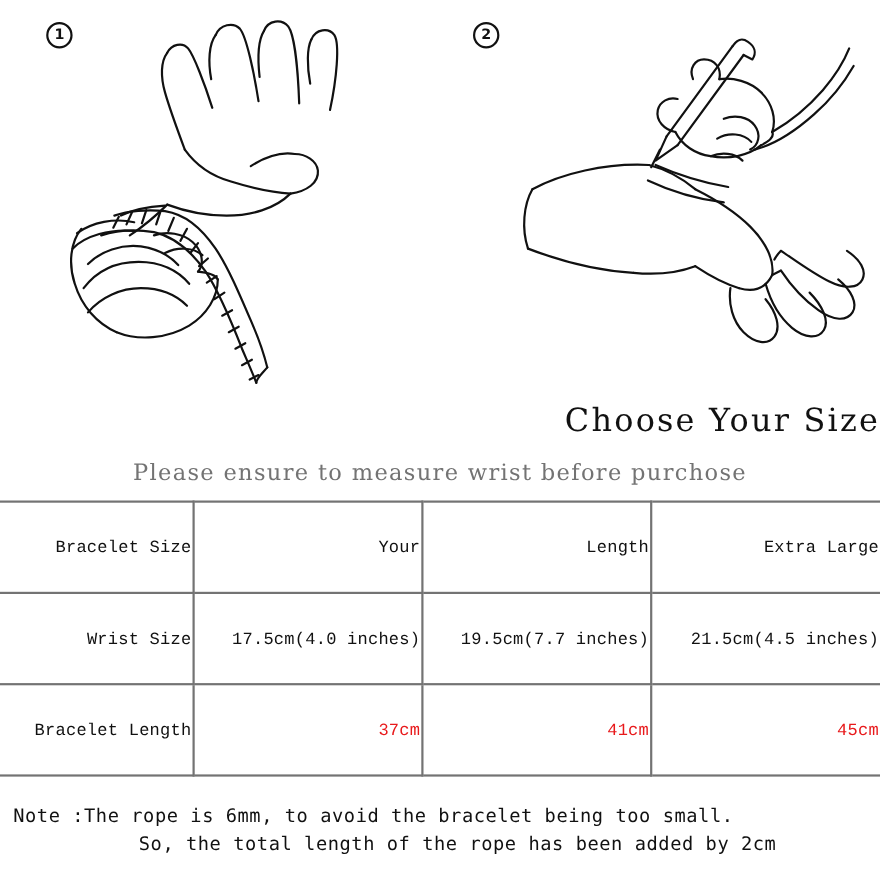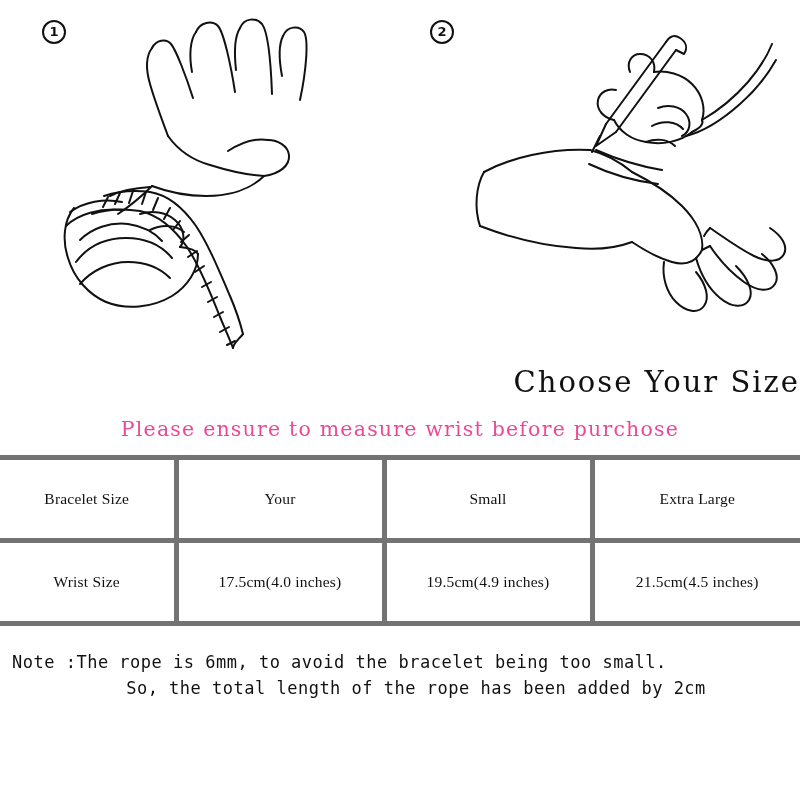--- a/index.html
+++ b/index.html
@@ -62,35 +62,35 @@
     margin-top: 10px;
     color: #111;
   }
   .subtitle {
     text-align: center;
     font-family: "DejaVu Serif", serif;
     font-size: 20.5px;
     letter-spacing: 1.2px;
     margin-top: 18px;
     margin-bottom: 14px;
-    color: #ec4899;
+    color: #737373;
   }
 
   
   table.size-table {
     border-collapse: collapse;
     width: 800px;
     table-layout: fixed;
   }
   table.size-table td {
-    border: 5px solid #737373;
+    border: 2px solid #737373;
     height: 83px;
-    text-align: center;
+    text-align: right;
     vertical-align: middle;
-    font-family: Liberation Serif, serif;
+    font-family: Liberation Mono, monospace;
     font-size: 15.5px;
     color: #111;
     letter-spacing: 0.2px;
   }
   table.size-table td.col-head {
     width: 176px;
     font-size: 15.5px;
   }
   table.size-table td.cell-red {
     color: #e8191b;
@@ -232,28 +232,34 @@
   </div>
 
   <div class="title">Choose Your Size</div>
   <div class="subtitle">Please ensure to measure wrist before purchose</div>
 
   <table class="size-table">
     <tbody>
       <tr>
         <td class="col-head">Bracelet Size</td>
         <td>Your</td>
-        <td>Small</td>
+        <td>Length</td>
         <td>Extra Large</td>
       </tr>
       <tr>
         <td class="col-head">Wrist Size</td>
         <td>17.5cm(4.0 inches)</td>
-        <td>19.5cm(4.9 inches)</td>
+        <td>19.5cm(7.7 inches)</td>
         <td>21.5cm(4.5 inches)</td>
+      </tr>
+      <tr>
+        <td class="col-head">Bracelet Length</td>
+        <td class="cell-red">37cm</td>
+        <td class="cell-red">41cm</td>
+        <td class="cell-red">45cm</td>
       </tr>
     </tbody>
   </table>
 
   <div class="note">
     <div class="line1">Note :The rope is 6mm, to avoid the bracelet being too small.</div>
     <div class="line2">So, the total length of the rope has been added by 2cm</div>
   </div>
 
 </div>

